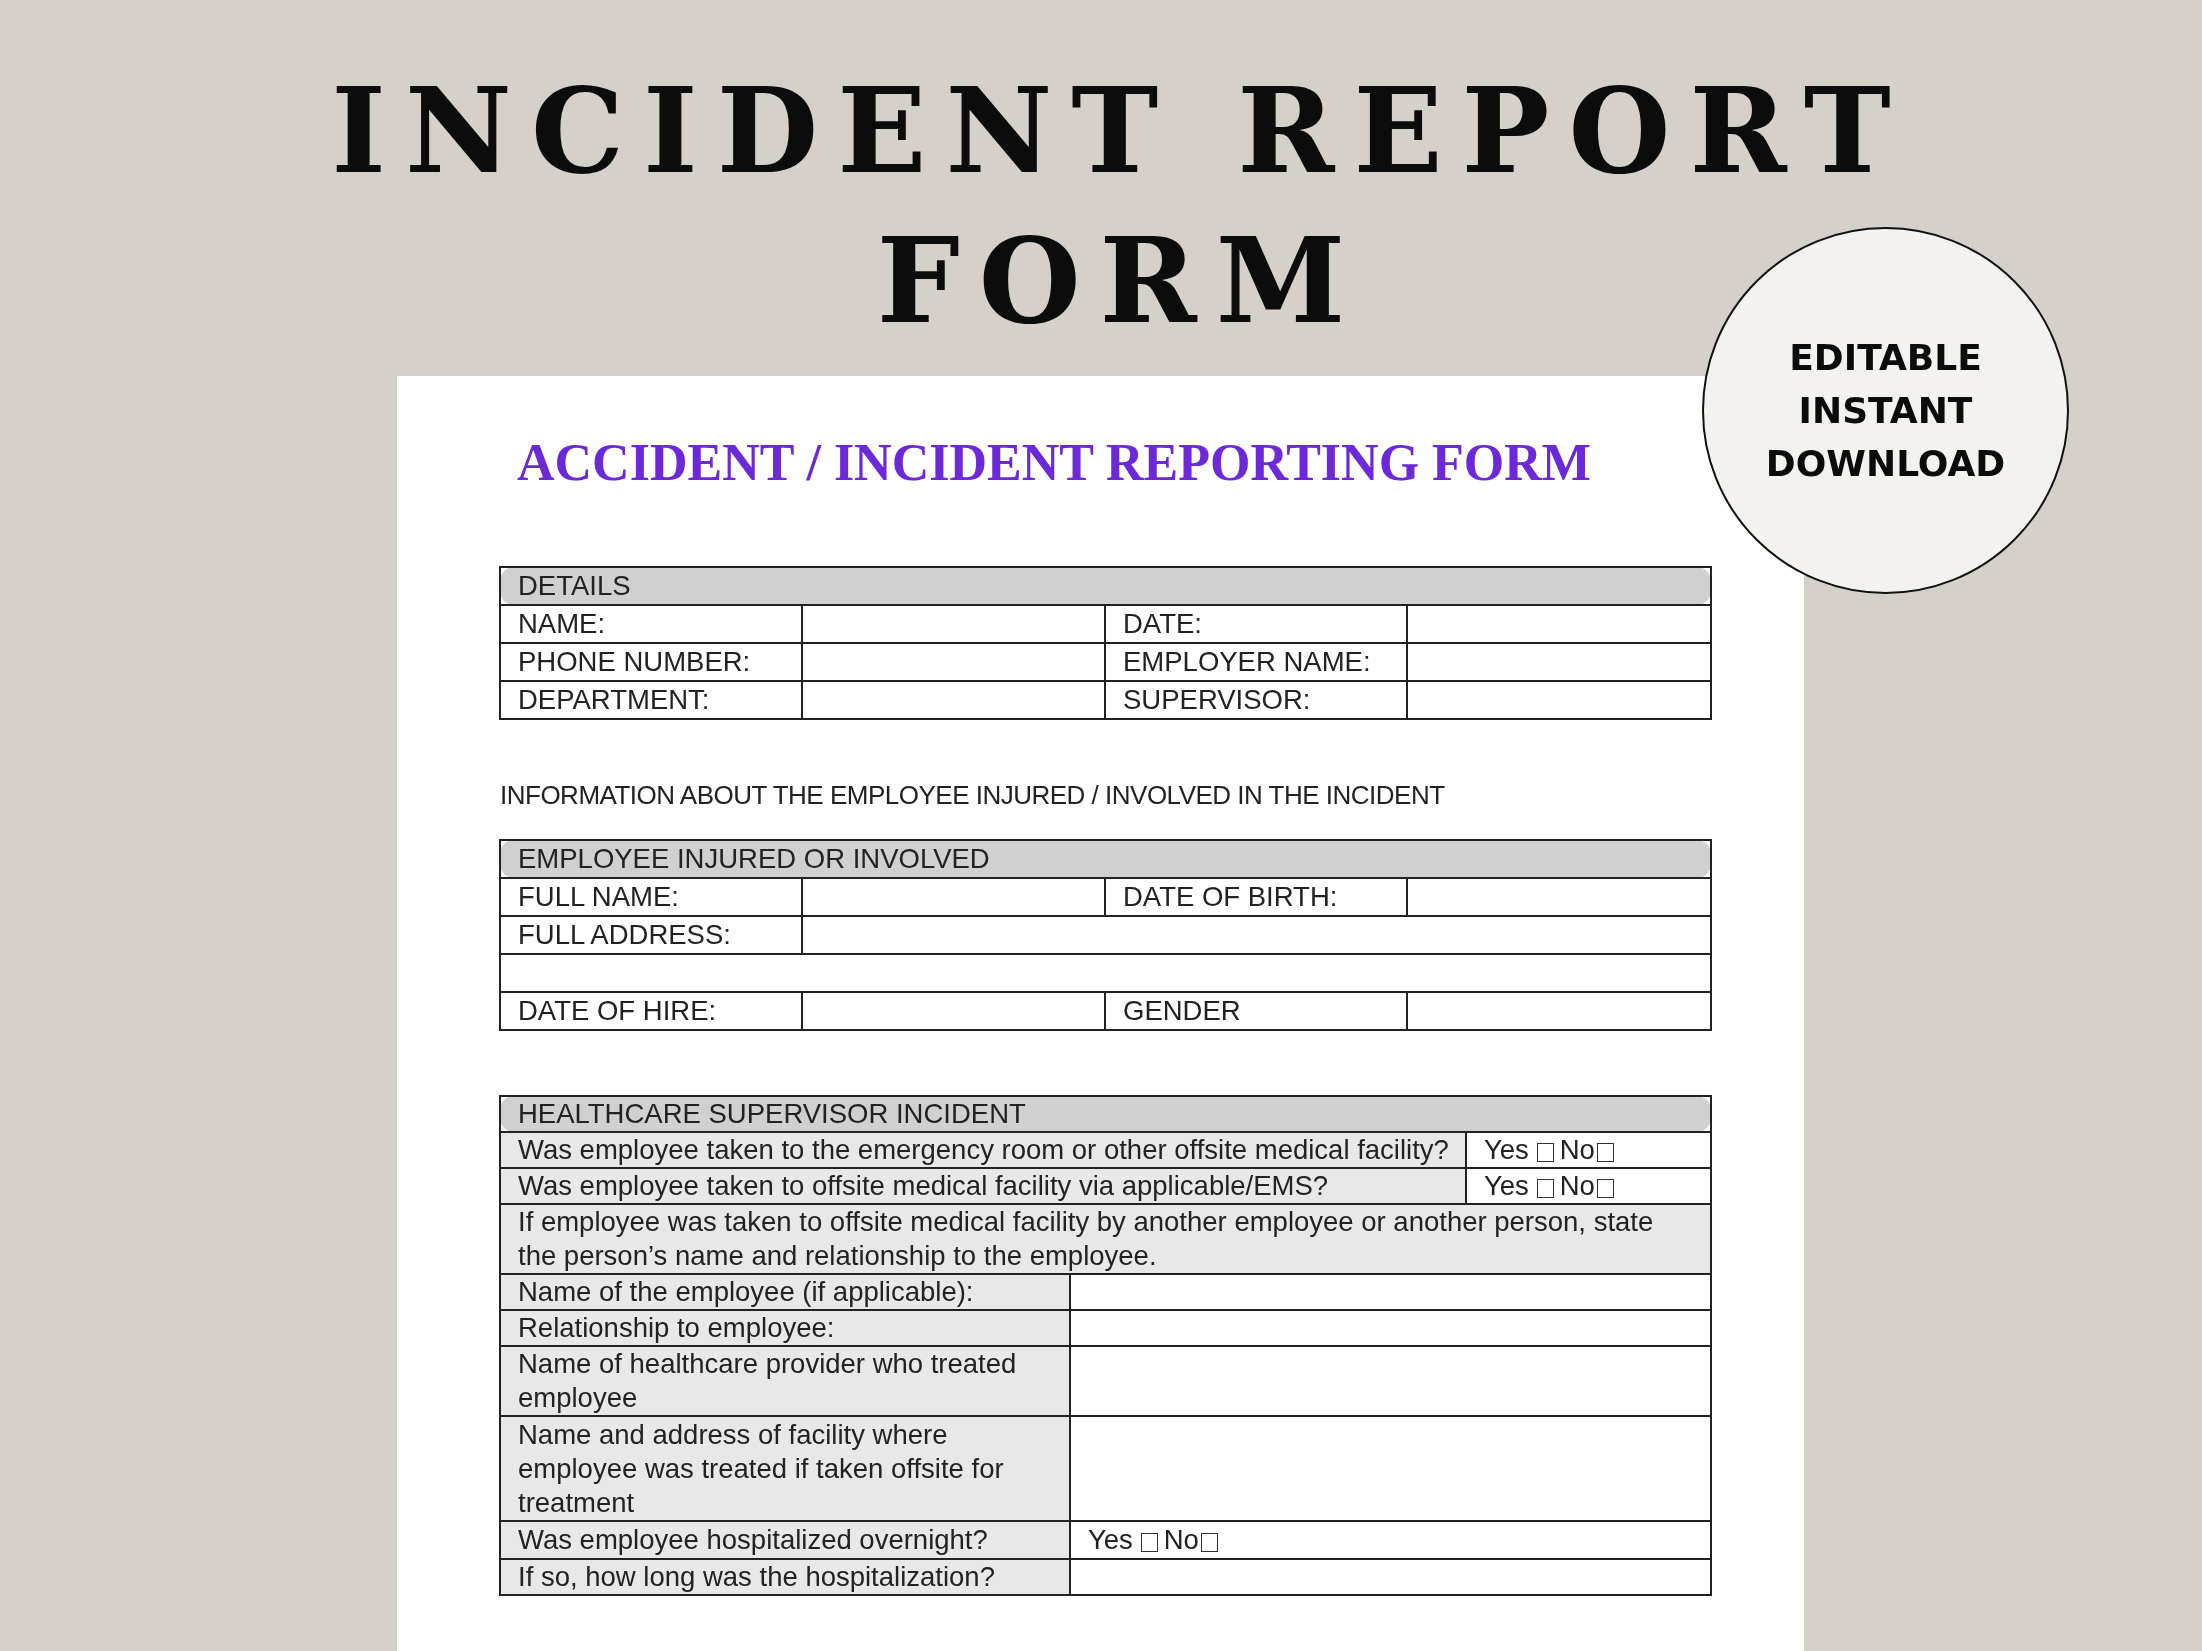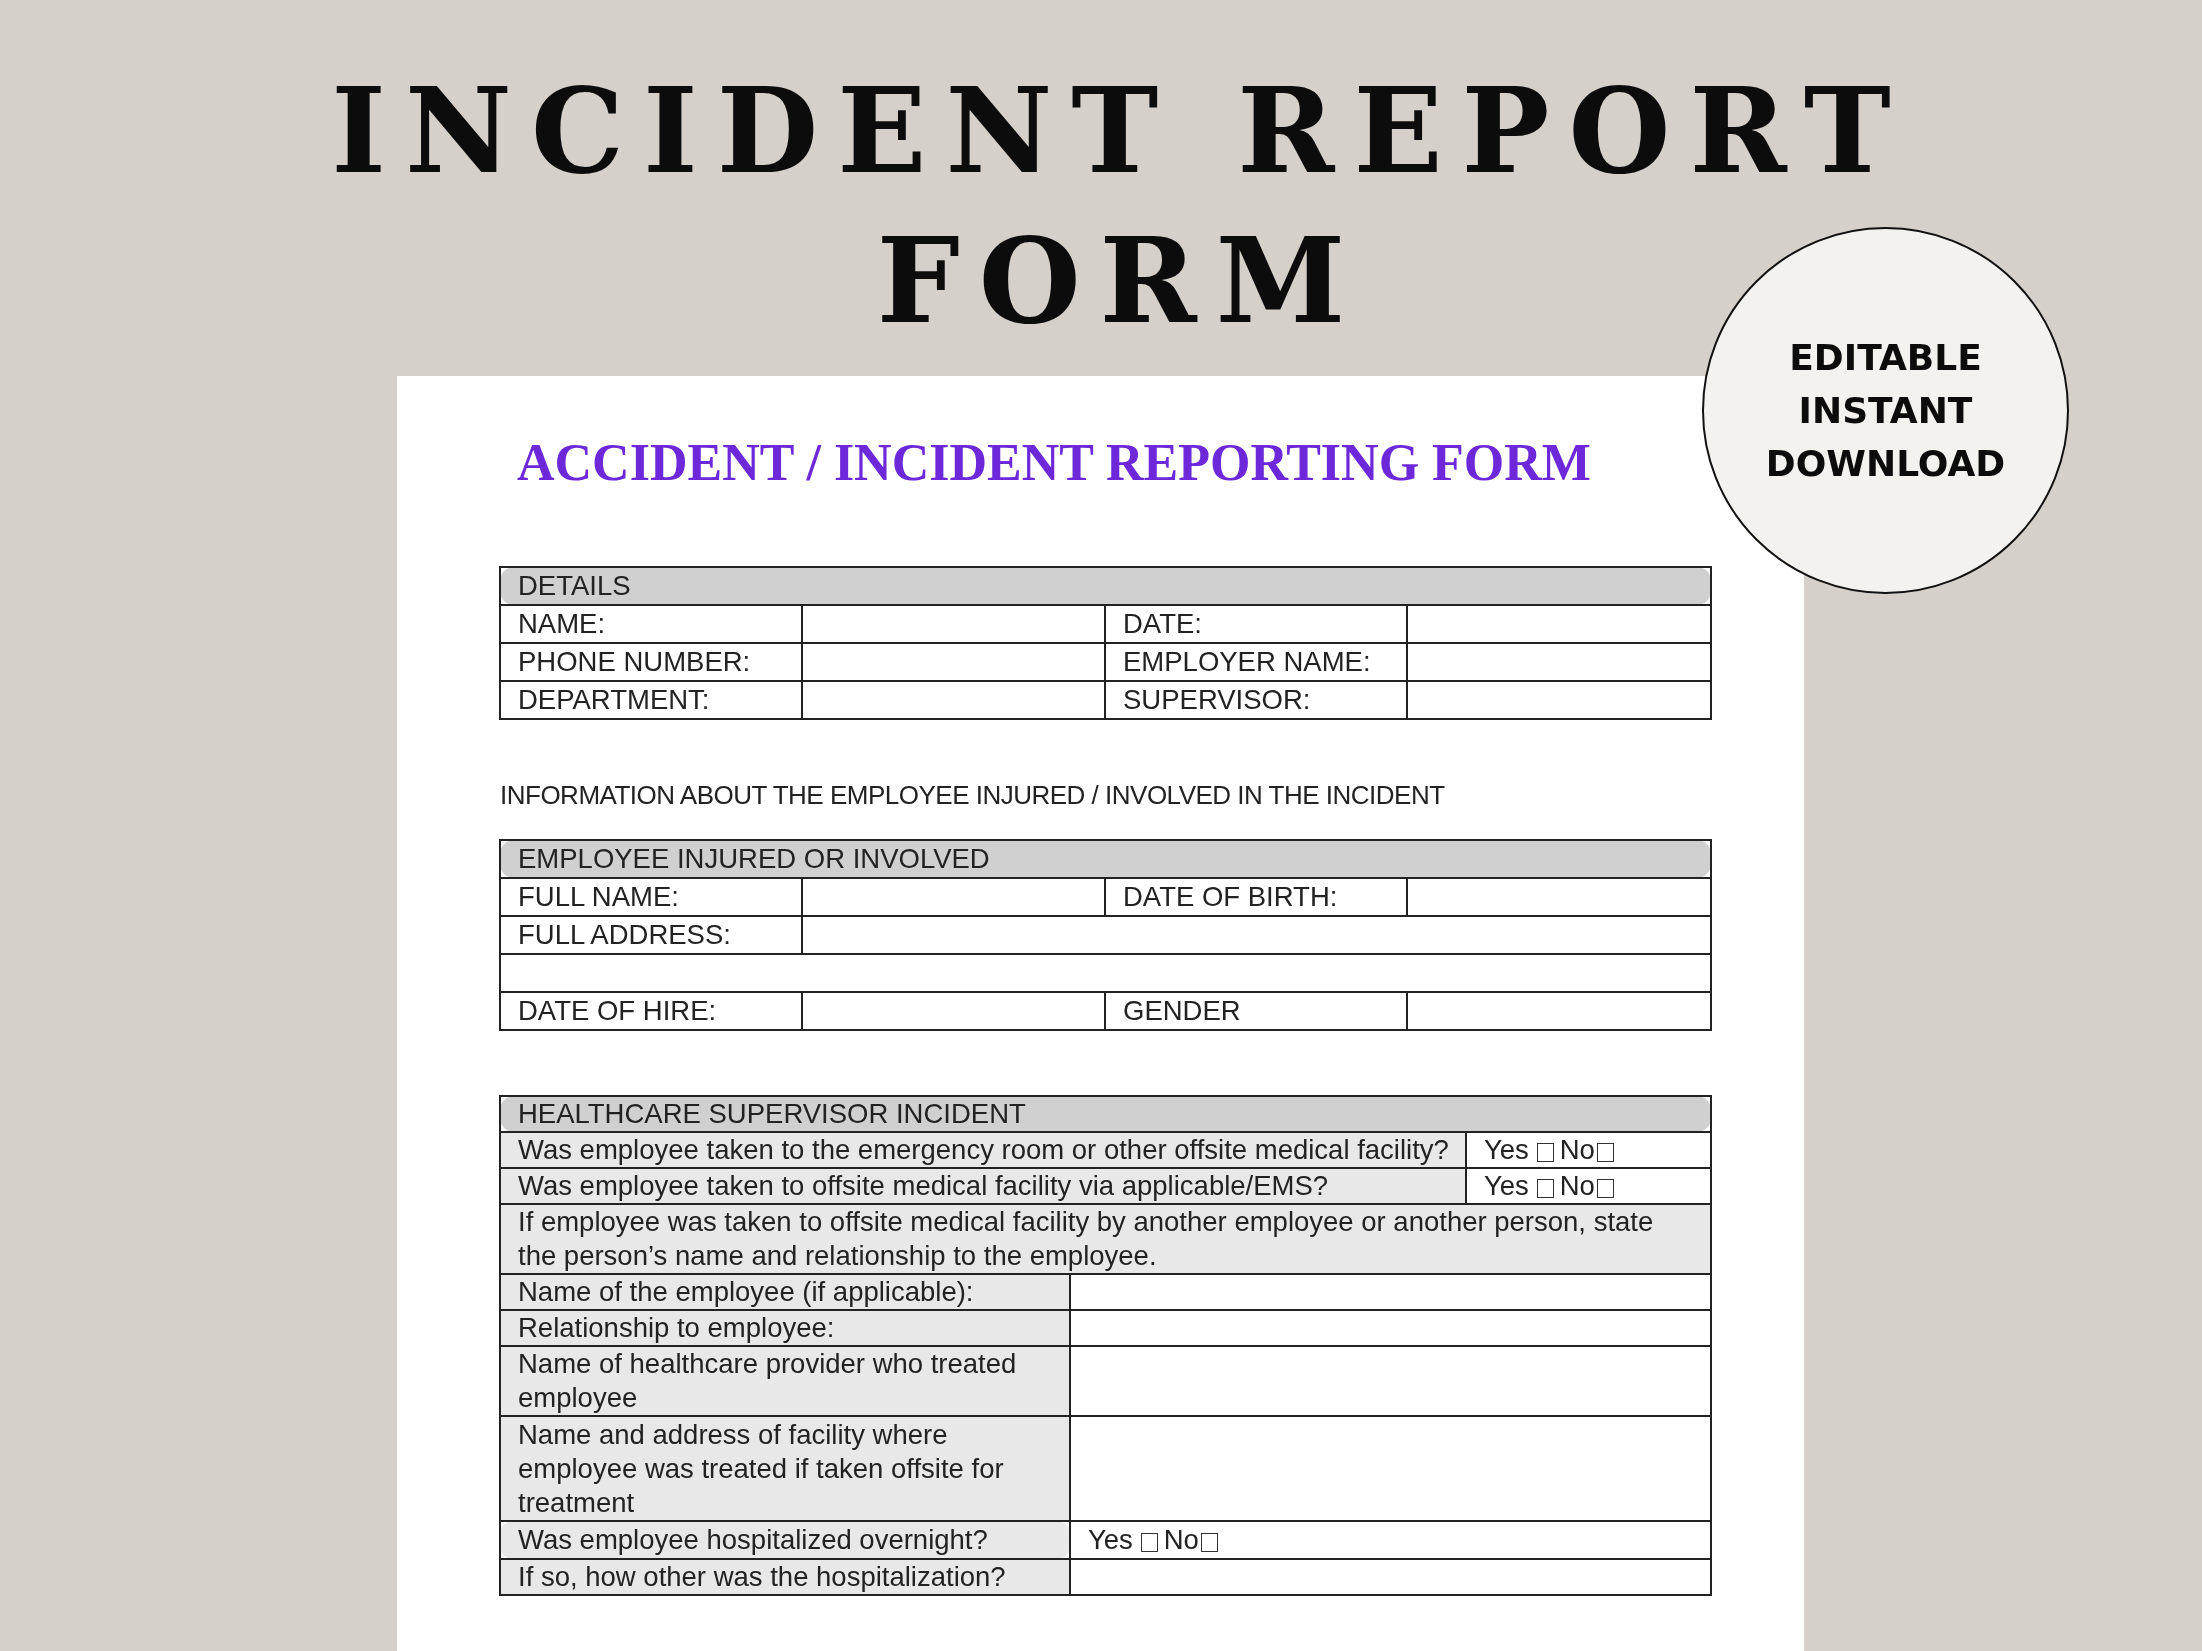--- a/index.html
+++ b/index.html
@@ -180,27 +180,27 @@
     </tr>
     <tr>
       <td class="q wrap" style="padding-right: 34px; height: 66px;">Name of healthcare provider who treated employee</td>
       <td class="a" colspan="2" style="height: 66px;"></td>
     </tr>
     <tr>
       <td class="q wrap" style="padding-right: 34px; height: 103px;">Name and address of facility where employee was treated if taken offsite for treatment</td>
       <td class="a" colspan="2" style="height: 103px;"></td>
     </tr>
     <tr>
-      <td class="q" style="height: 36px; border-radius: 13px;">Was employee hospitalized overnight?</td>
+      <td class="q" style="height: 36px;">Was employee hospitalized overnight?</td>
       <td class="a" colspan="2" style="height: 36px;">
         <span>Yes</span><span class="cb"></span><span>No</span><span class="cb tight"></span>
       </td>
     </tr>
     <tr>
-      <td class="q" style="height: 33px;">If so, how other was the hospitalization?</td>
+      <td class="q" style="height: 33px;">If so, how long was the hospitalization?</td>
       <td class="a" colspan="2" style="height: 33px;"></td>
     </tr>
   </tbody>
     </table>
 </div>
 
 <div class="badge">
   <span>EDITABLE</span>
   <span>INSTANT</span>
   <span>DOWNLOAD</span>

